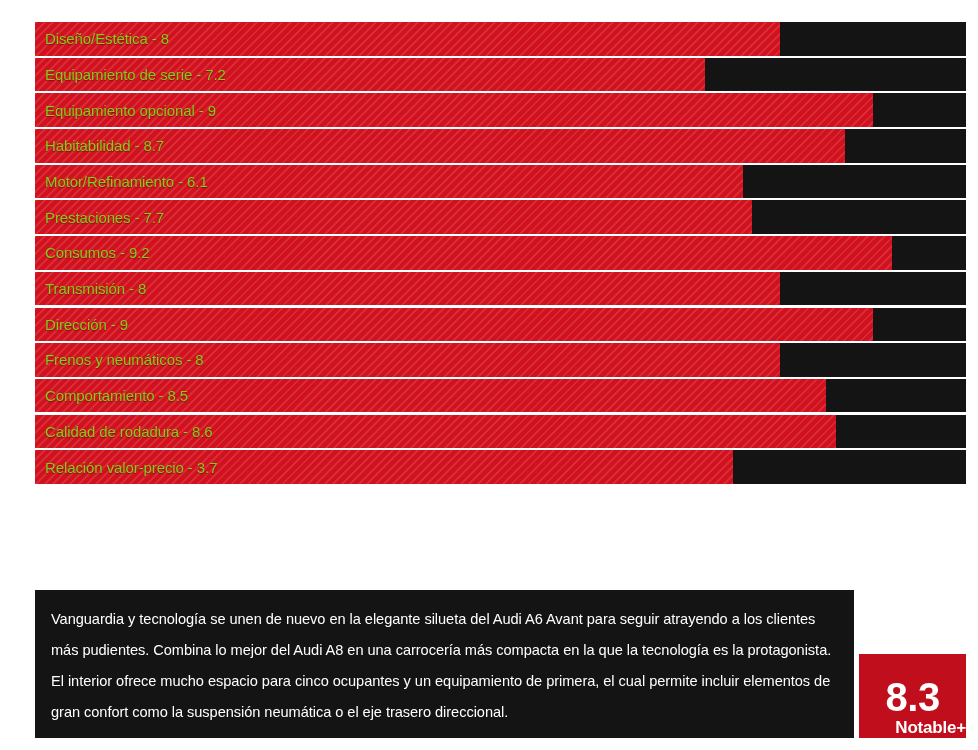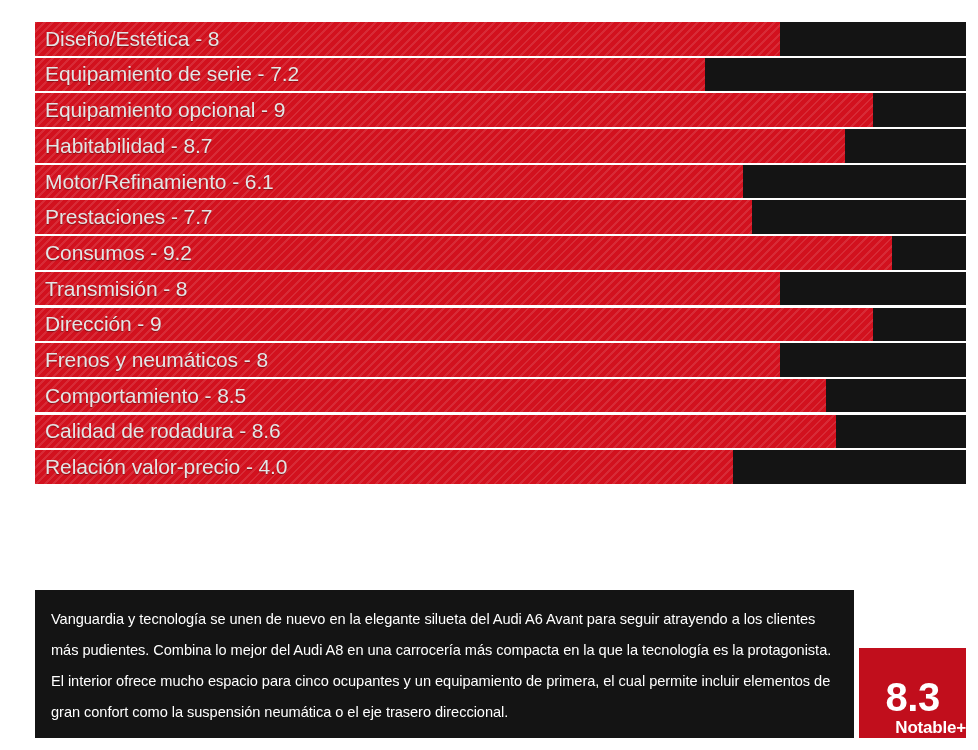--- a/index.html
+++ b/index.html
@@ -48,22 +48,22 @@
         rgba(255,255,255,0.00) 6px
     );
   }
   .rating-label {
     position: absolute;
     left: 10px;
     top: 0;
     bottom: 0;
     display: flex;
     align-items: center;
-    color: #e5e5e5;
-    font-size: 21px;
+    color: #84cc16;
+    font-size: 15px;
     letter-spacing: -0.1px;
     white-space: nowrap;
     z-index: 2;
     text-shadow: 0 1px 1px rgba(0,0,0,0.35);
   }
 
   
   #summary {
     position: absolute;
     left: 35px;
@@ -87,21 +87,21 @@
     width: 5px;
     background: #ffffff;
   }
   #score-box {
     flex: 1;
     background: #c10e1c;
     color: #ffffff;
     display: flex;
     flex-direction: column;
     align-items: center;
-    padding-top: 28px;
+    padding-top: 22px;
     box-sizing: border-box;
   }
   #score-value {
     font-size: 40px;
     font-weight: bold;
     line-height: 1.05;
     letter-spacing: -0.5px;
   }
   #score-label {
     font-size: 17px;
@@ -160,21 +160,21 @@
       <div class="rating-row">
         <div class="rating-fill" style="width: 85%;"></div>
         <span class="rating-label">Comportamiento - 8.5</span>
       </div>
       <div class="rating-row">
         <div class="rating-fill" style="width: 86%;"></div>
         <span class="rating-label">Calidad de rodadura - 8.6</span>
       </div>
       <div class="rating-row">
         <div class="rating-fill" style="width: 75%;"></div>
-        <span class="rating-label">Relación valor-precio - 4.0</span>
+        <span class="rating-label">Relación valor-precio - 3.7</span>
       </div>
     </div>
 
   <div id="summary">
     <div id="summary-text">Vanguardia y tecnología se unen de nuevo en la elegante silueta del Audi A6 Avant para seguir atrayendo a los clientes más pudientes. Combina lo mejor del Audi A8 en una carrocería más compacta en la que la tecnología es la protagonista. El interior ofrece mucho espacio para cinco ocupantes y un equipamiento de primera, el cual permite incluir elementos de gran confort como la suspensión neumática o el eje trasero direccional.</div>
     <div id="summary-gap"></div>
     <div id="score-box">
       <div id="score-value">8.3</div>
       <div id="score-label">Notable+</div>
     </div>

